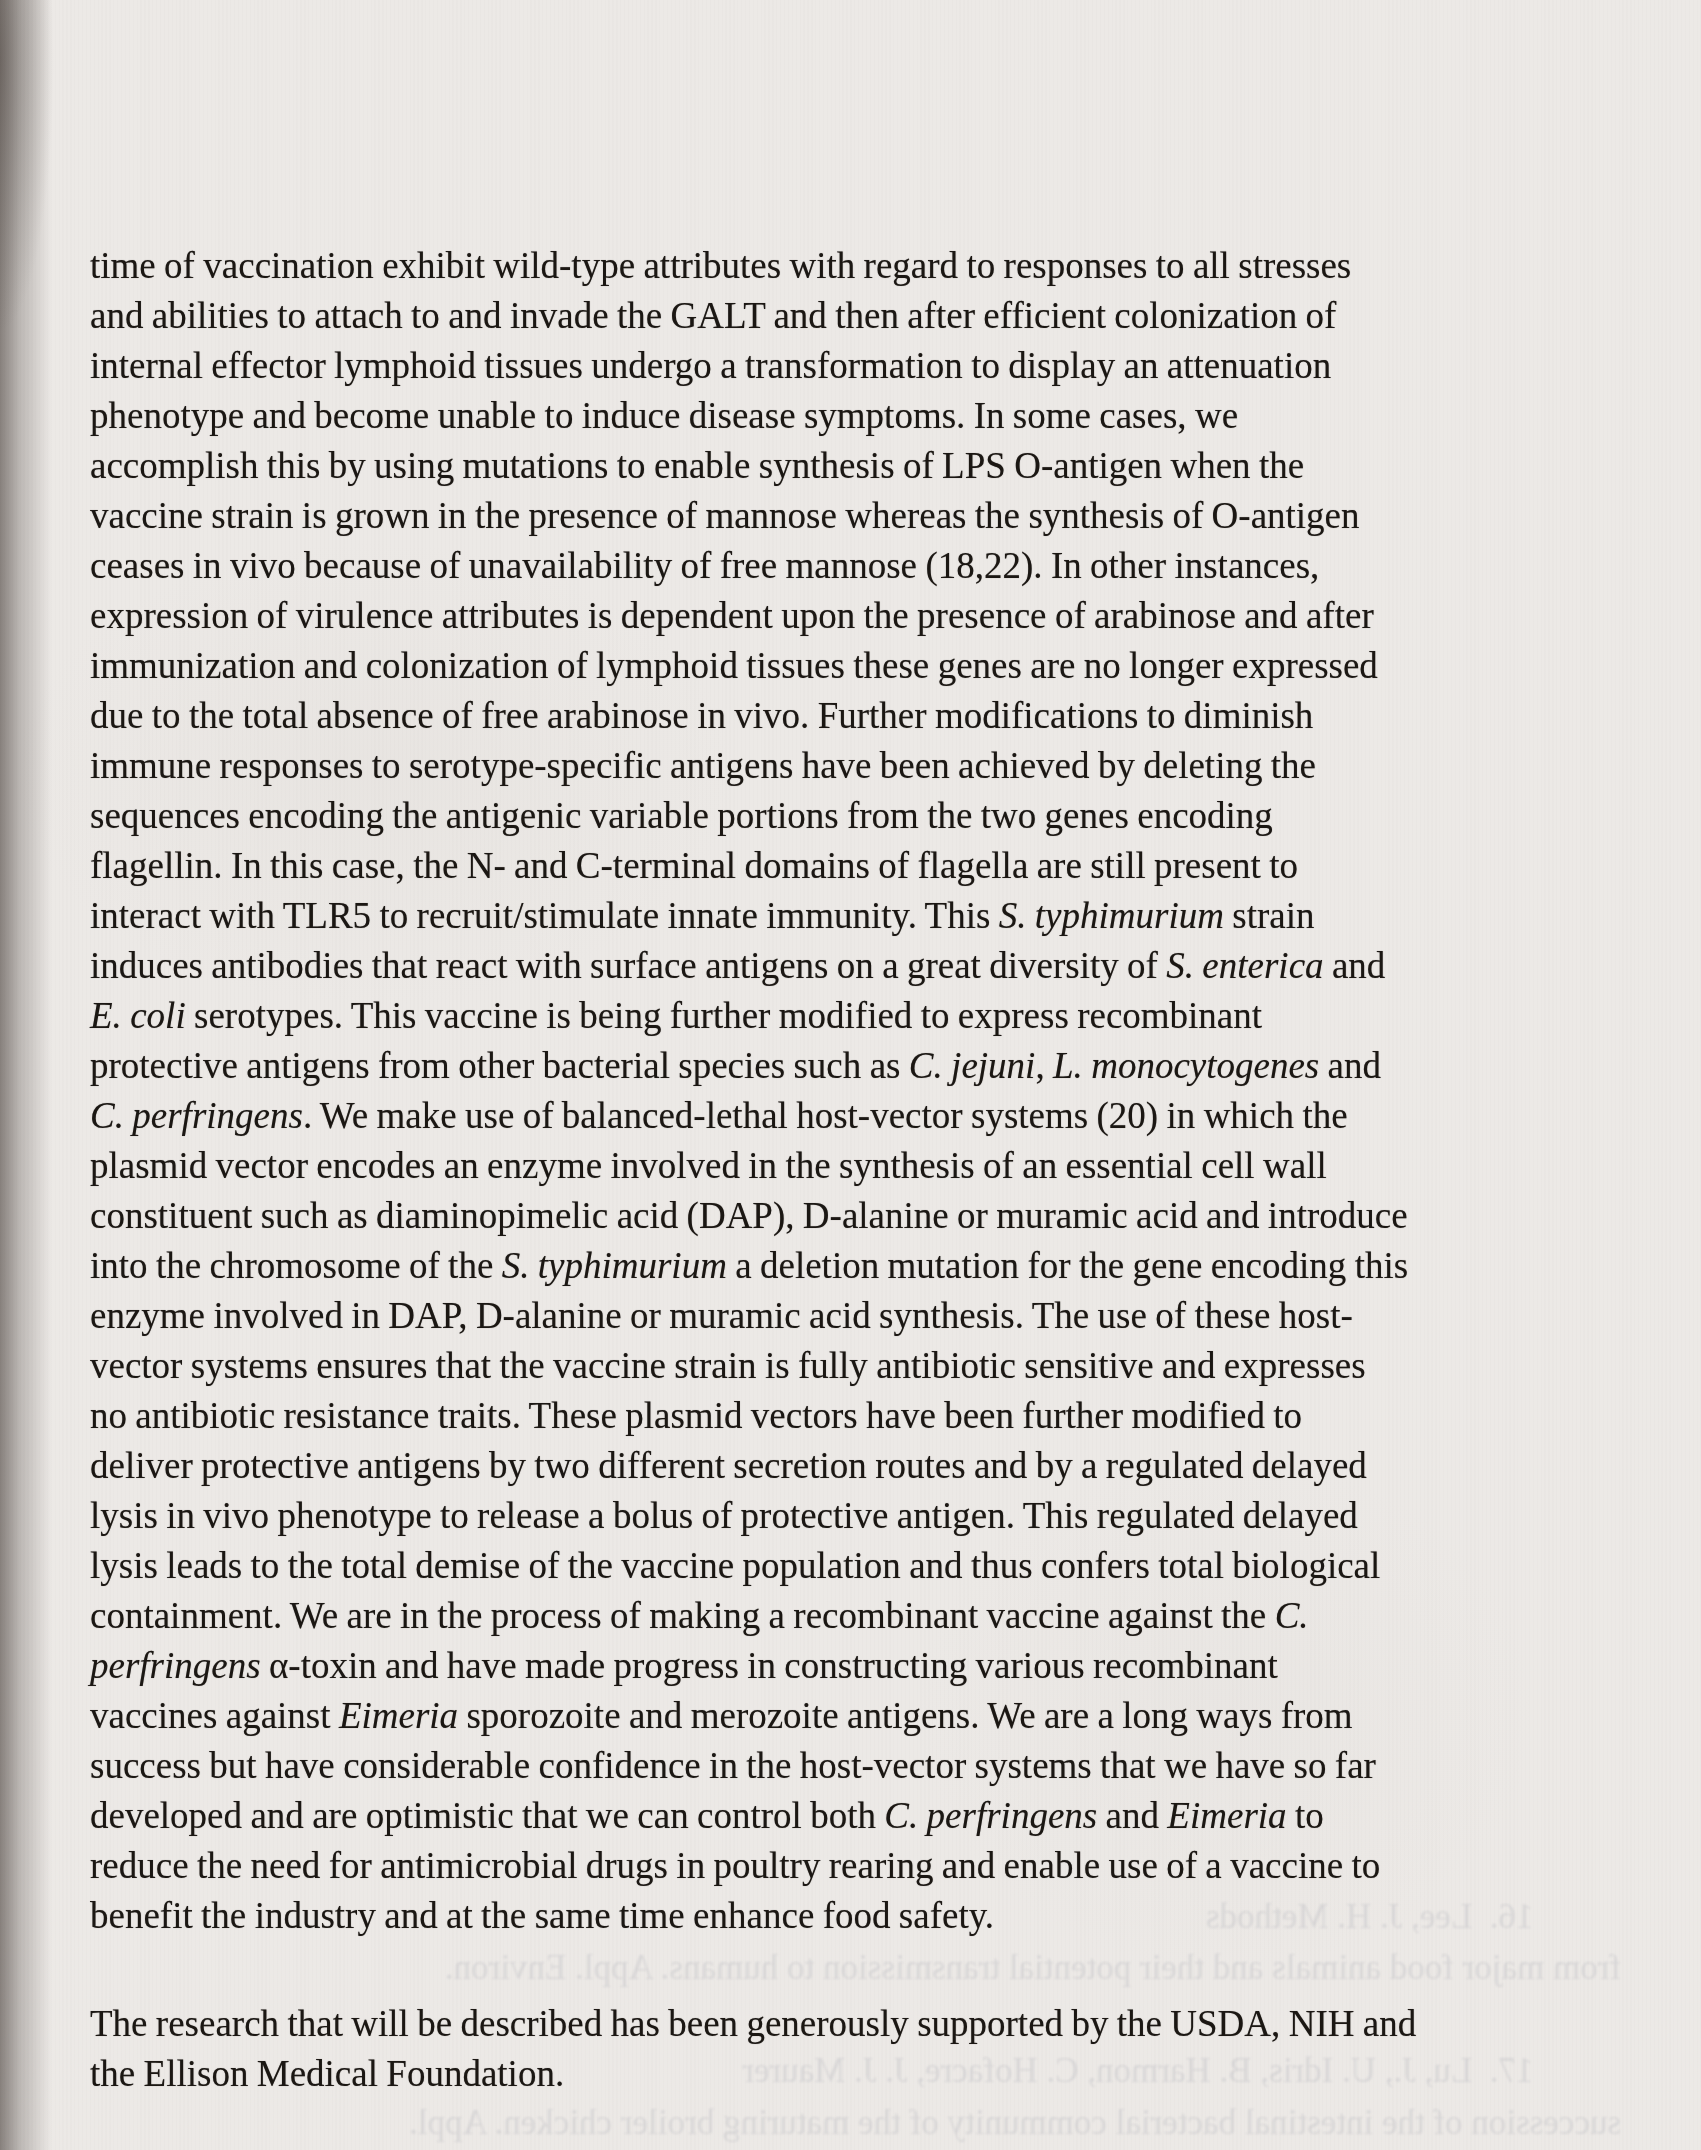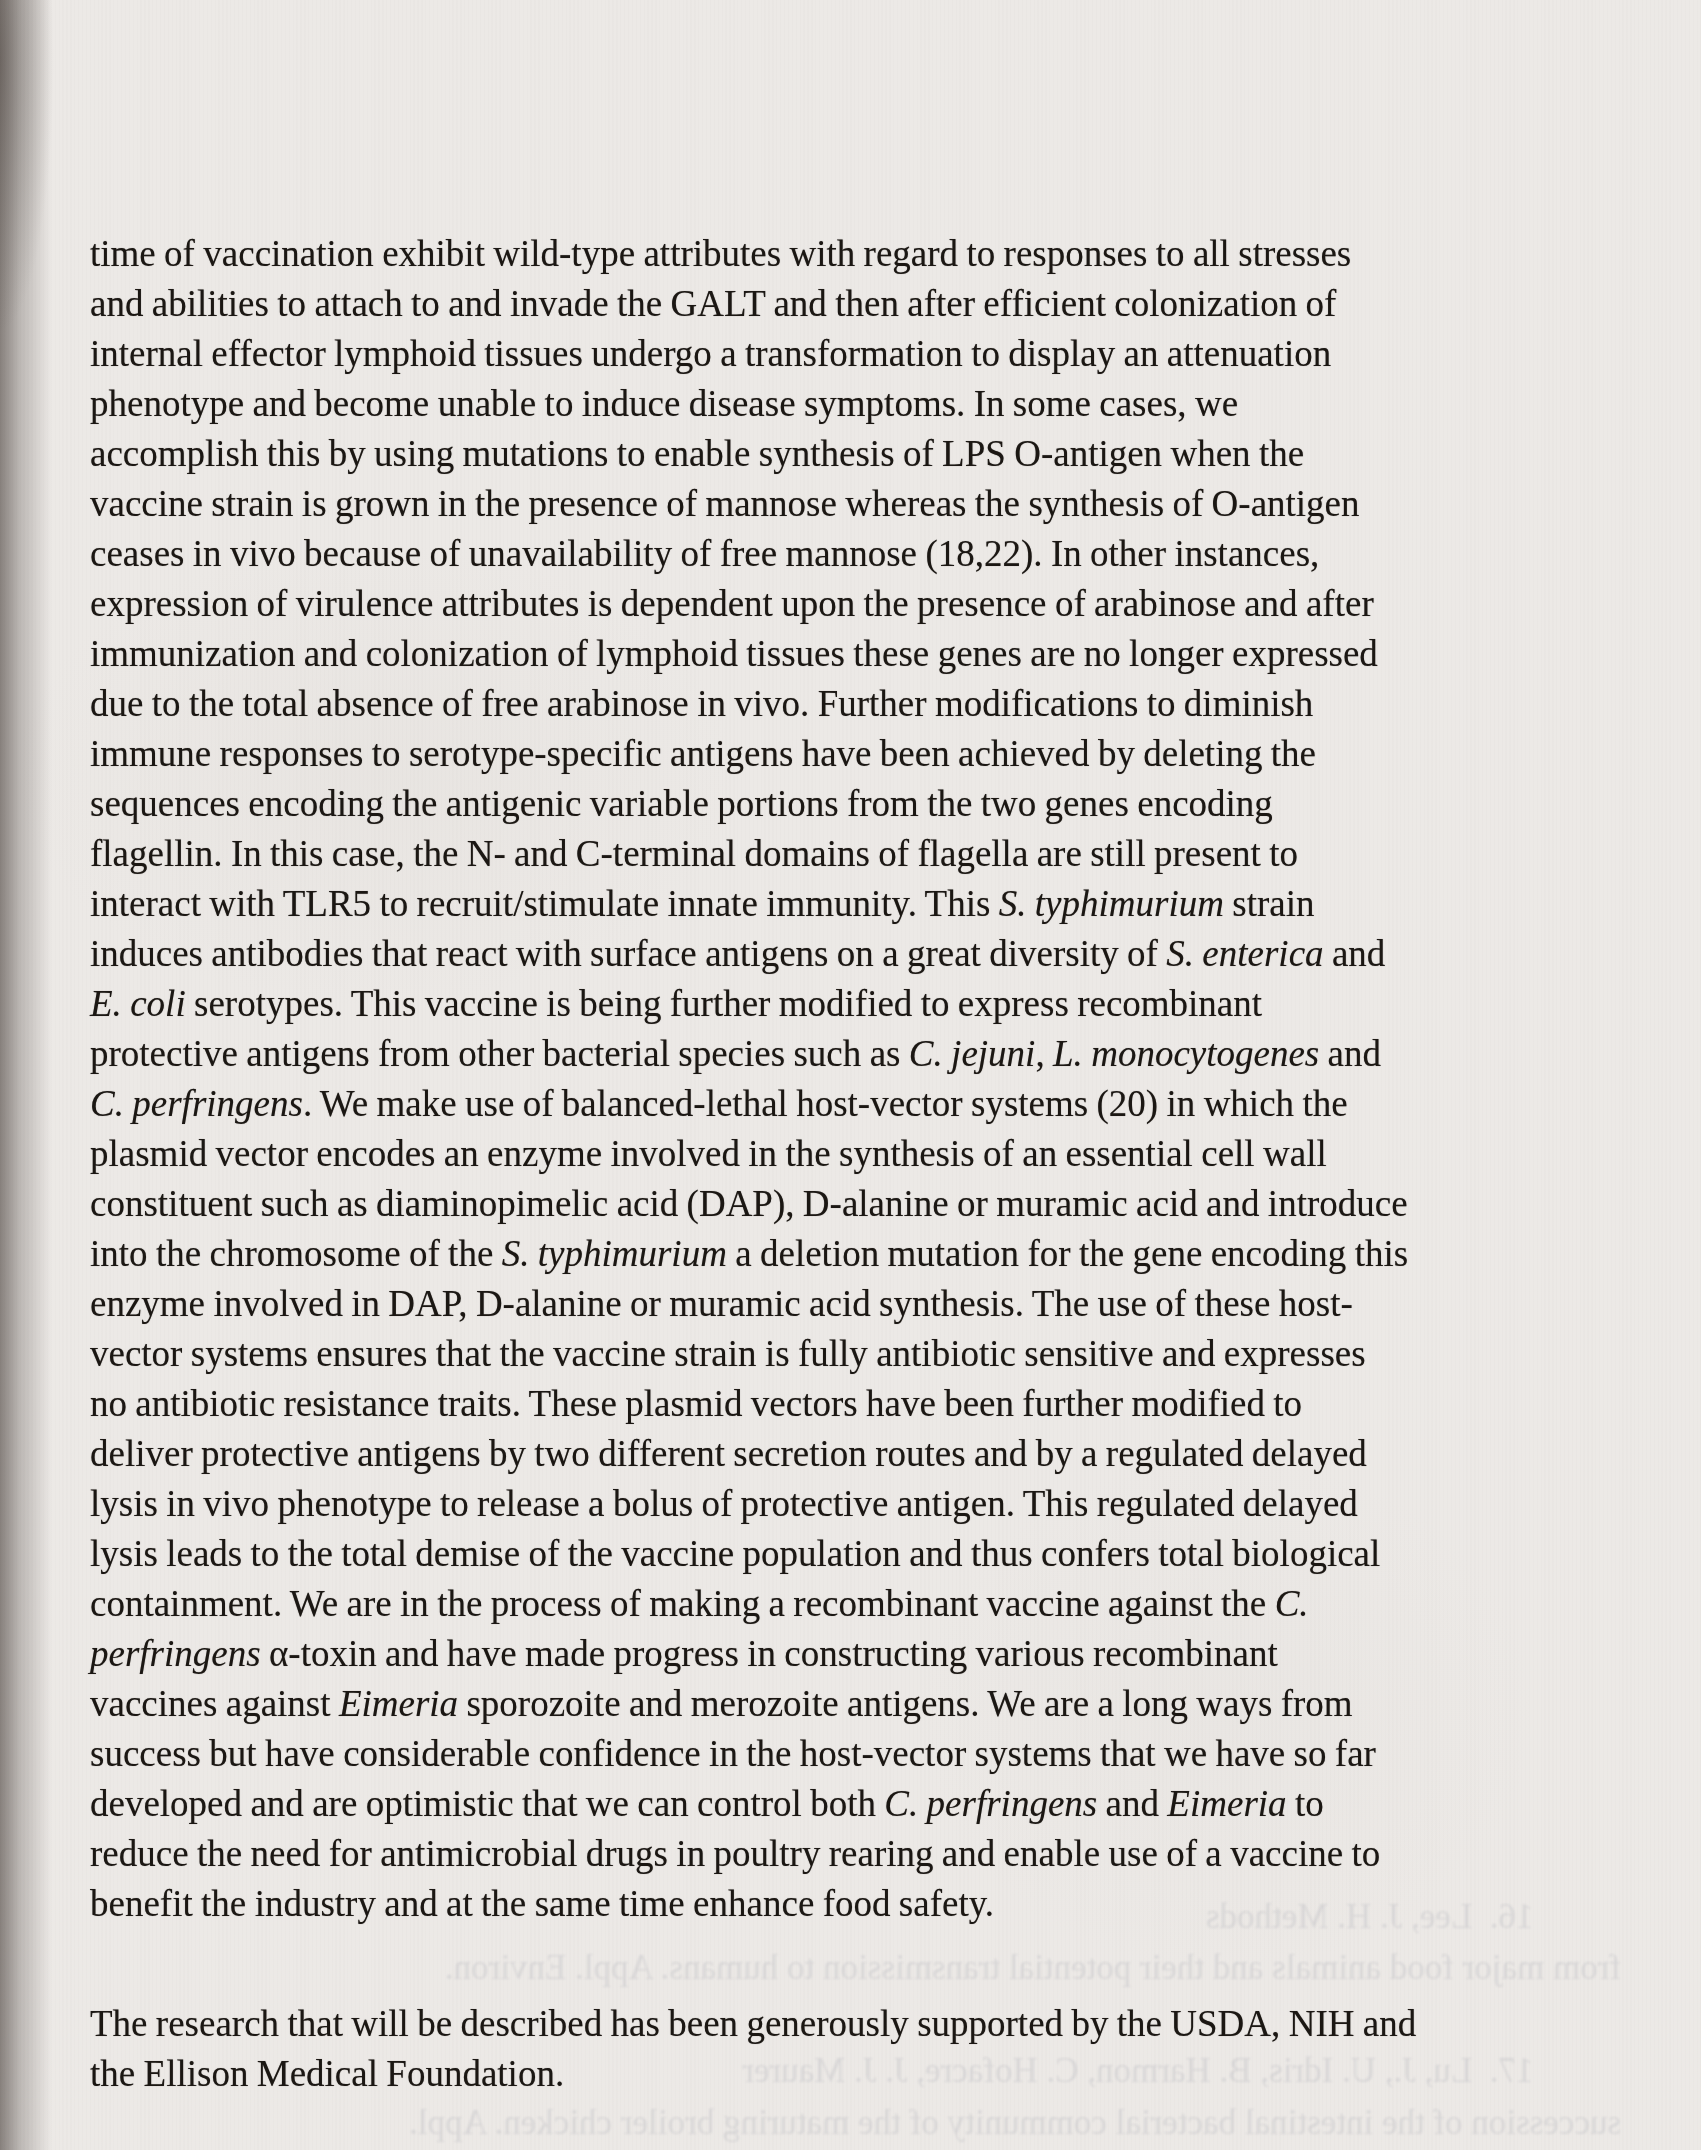--- a/index.html
+++ b/index.html
@@ -32,21 +32,21 @@
   }
   .txt{
     position:absolute;
     color:#1b1713;
     font-size:37px;
     line-height:50px;
     white-space:pre;
     text-shadow:0 0 0.9px rgba(27,23,19,0.45);
     word-spacing:-0.9px;
   }
-  .p1{top:229px;left:90px;}
+  .p1{top:241px;left:90px;}
   .p2{top:1999px;left:90px;}
   .refs-heading{top:2144px;left:90px;}
   
   .ghosts{position:absolute;inset:0;pointer-events:none;}
   .ghost{
     position:absolute;left:90px;width:1531px;
     transform:scaleX(-1);
     color:rgba(95,104,122,0.13);
     font-size:35px;line-height:47px;
     filter:blur(1.3px);

